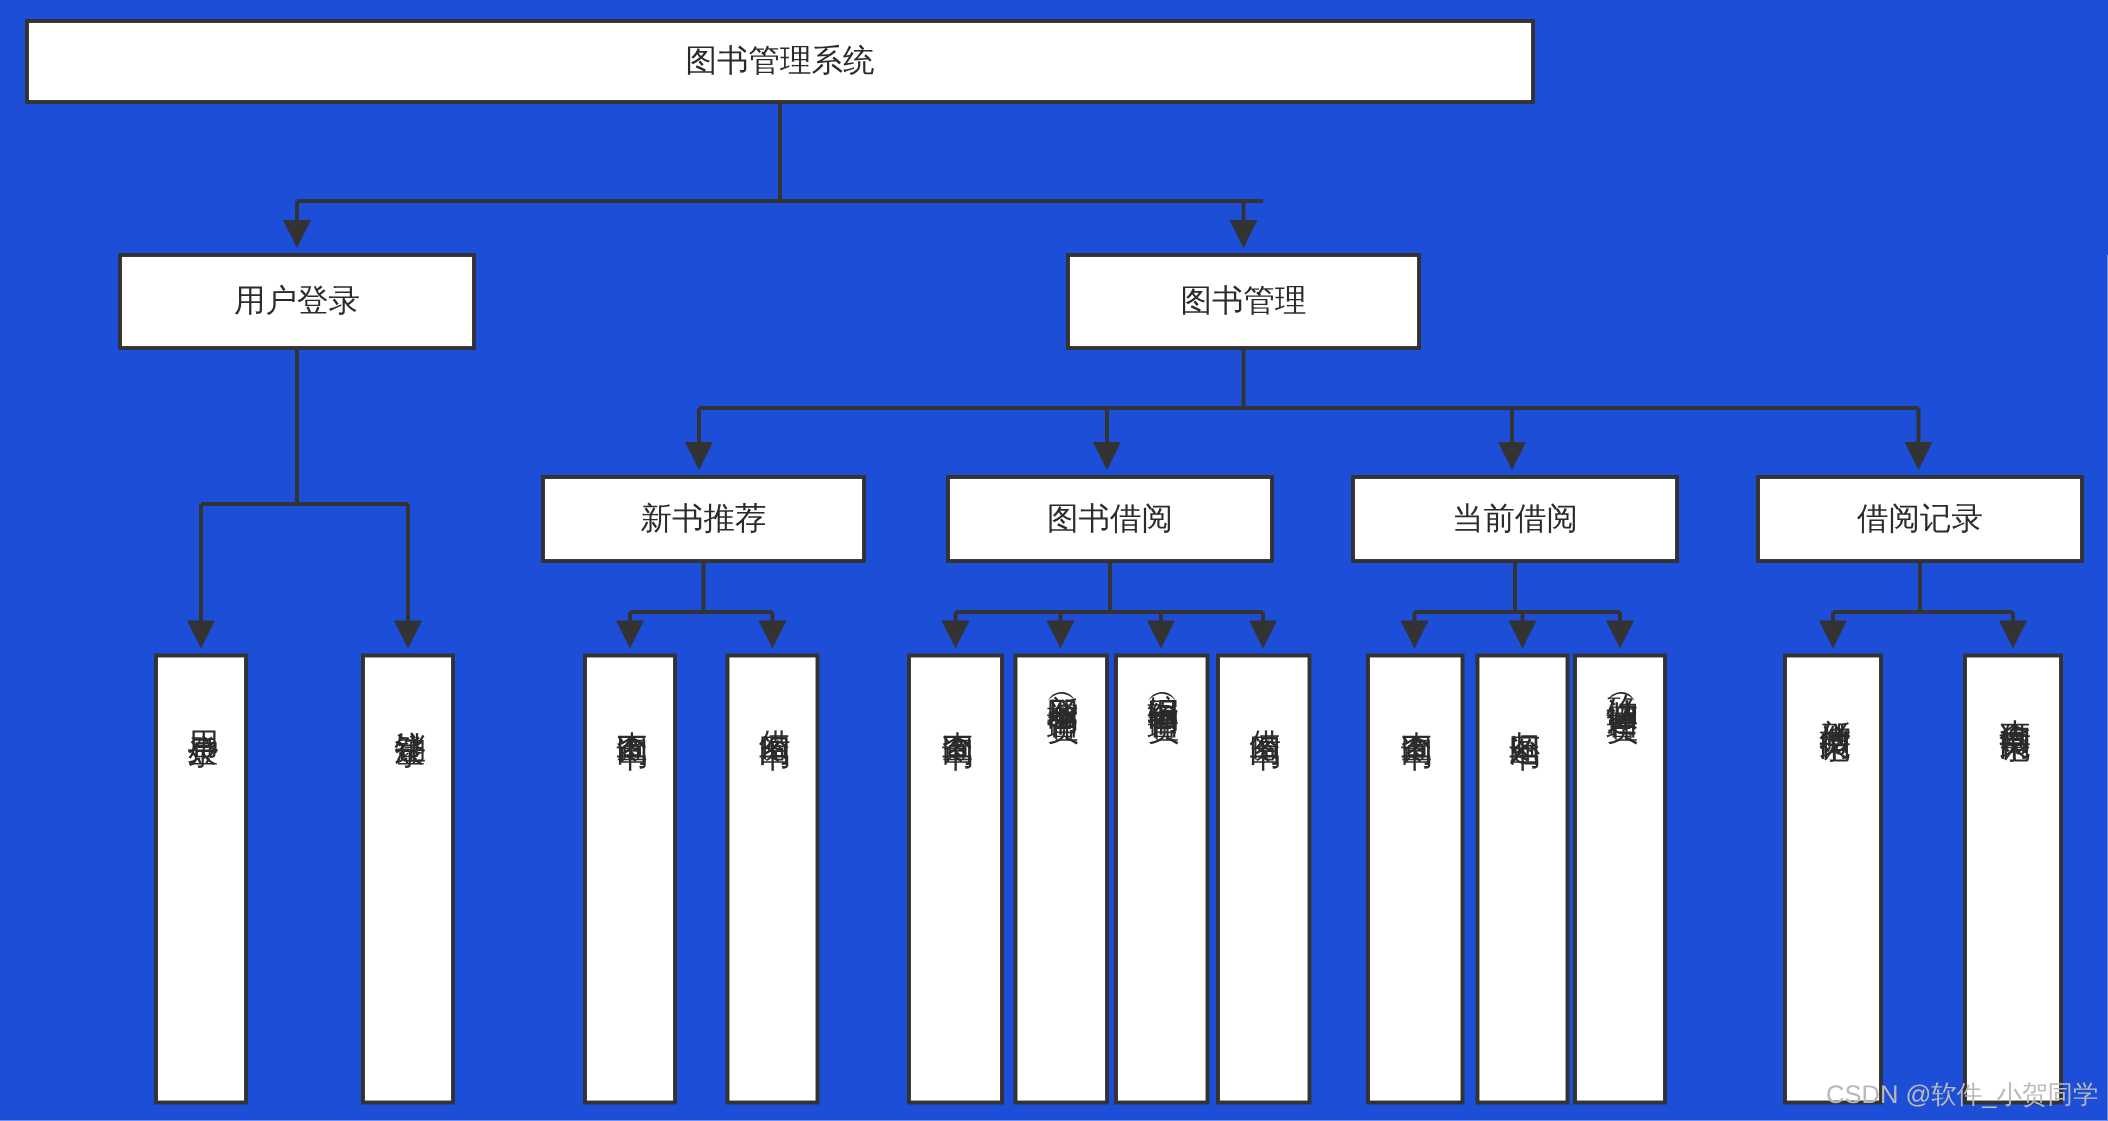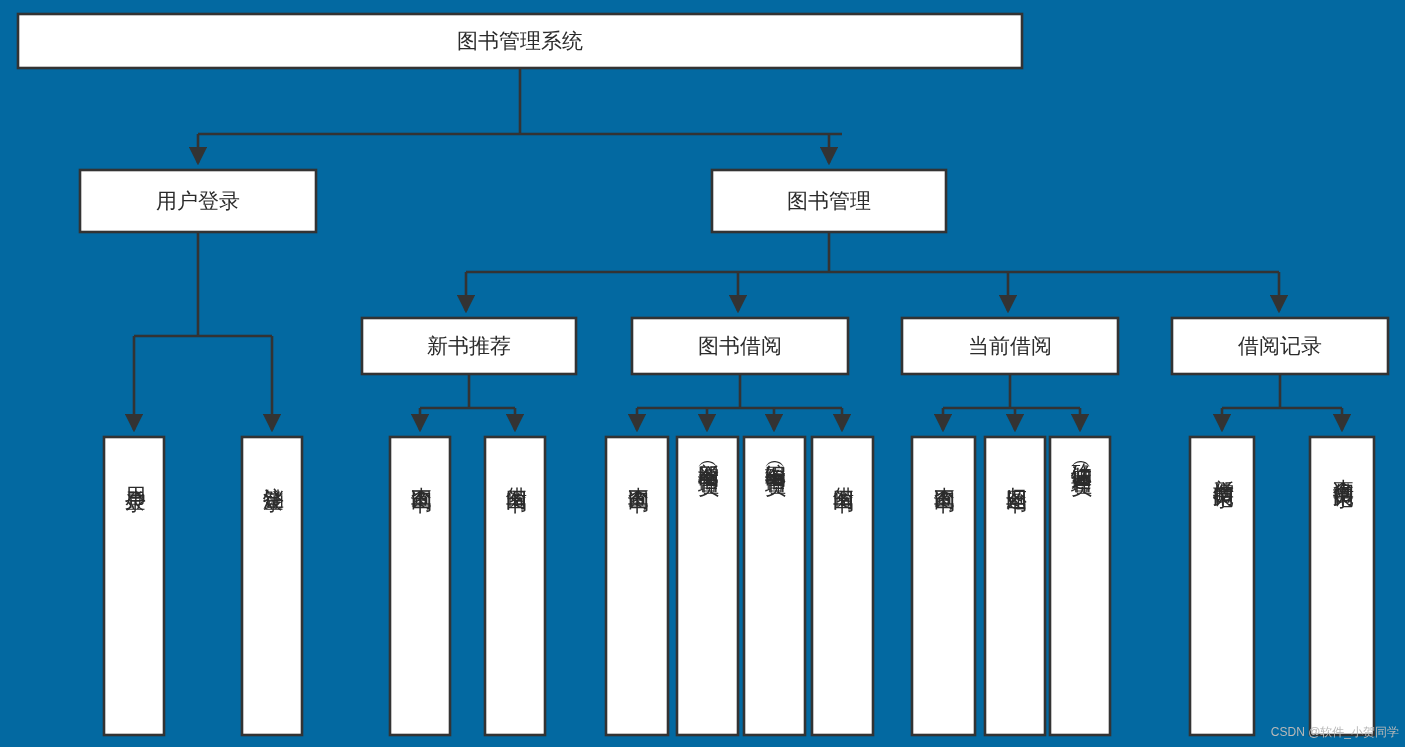--- a/index.html
+++ b/index.html
@@ -10,21 +10,21 @@
   body {
     width: 1405px;
     height: 747px;
     overflow: hidden;
     font-family: "Liberation Sans", "DejaVu Sans", sans-serif;
   }
   #diagram-root {
     position: relative;
     width: 1405px;
     height: 747px;
-    background: #0369a1;
+    background: #1d4ed8;
   }
   svg#tree-svg {
     position: absolute;
     top: 0;
     left: 0;
     width: 1405px;
     height: 747px;
     display: block;
   }
   .node-box {
@@ -56,21 +56,21 @@
     writing-mode: vertical-rl;
     text-orientation: upright;
     letter-spacing: 2px;
     dominant-baseline: middle;
   }
   .watermark-text {
     position: absolute;
     right: 6px;
     bottom: 6px;
     font-family: "Liberation Sans", "DejaVu Sans", sans-serif;
-    font-size: 12px;
+    font-size: 17px;
     color: #b9b9b9;
     white-space: nowrap;
     user-select: none;
   }
 </style>
 </head>
 <body>
 
 <div id="diagram-root">
 

